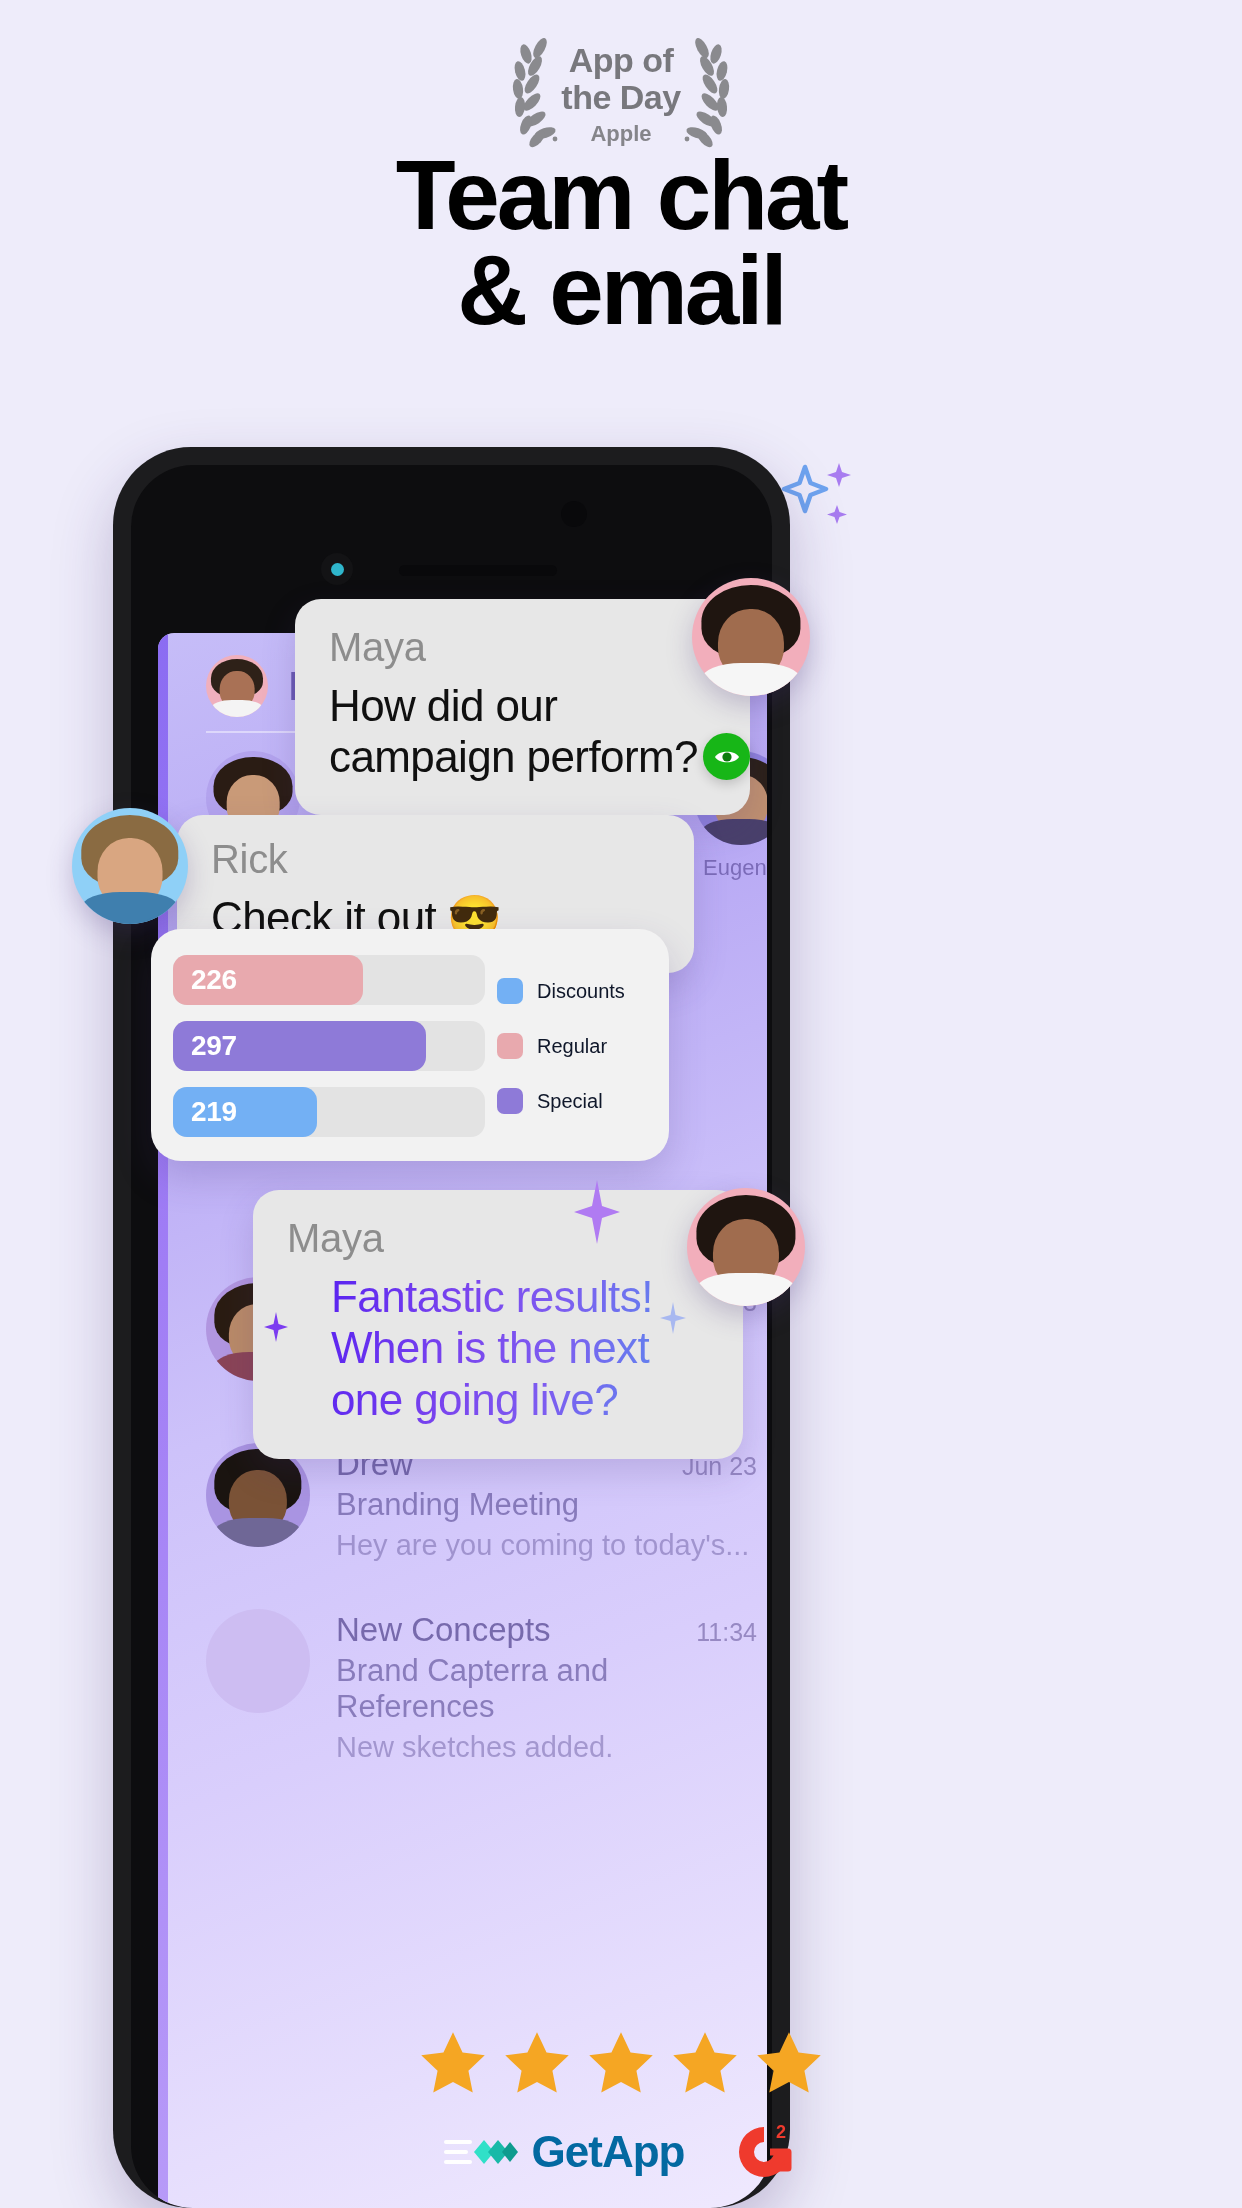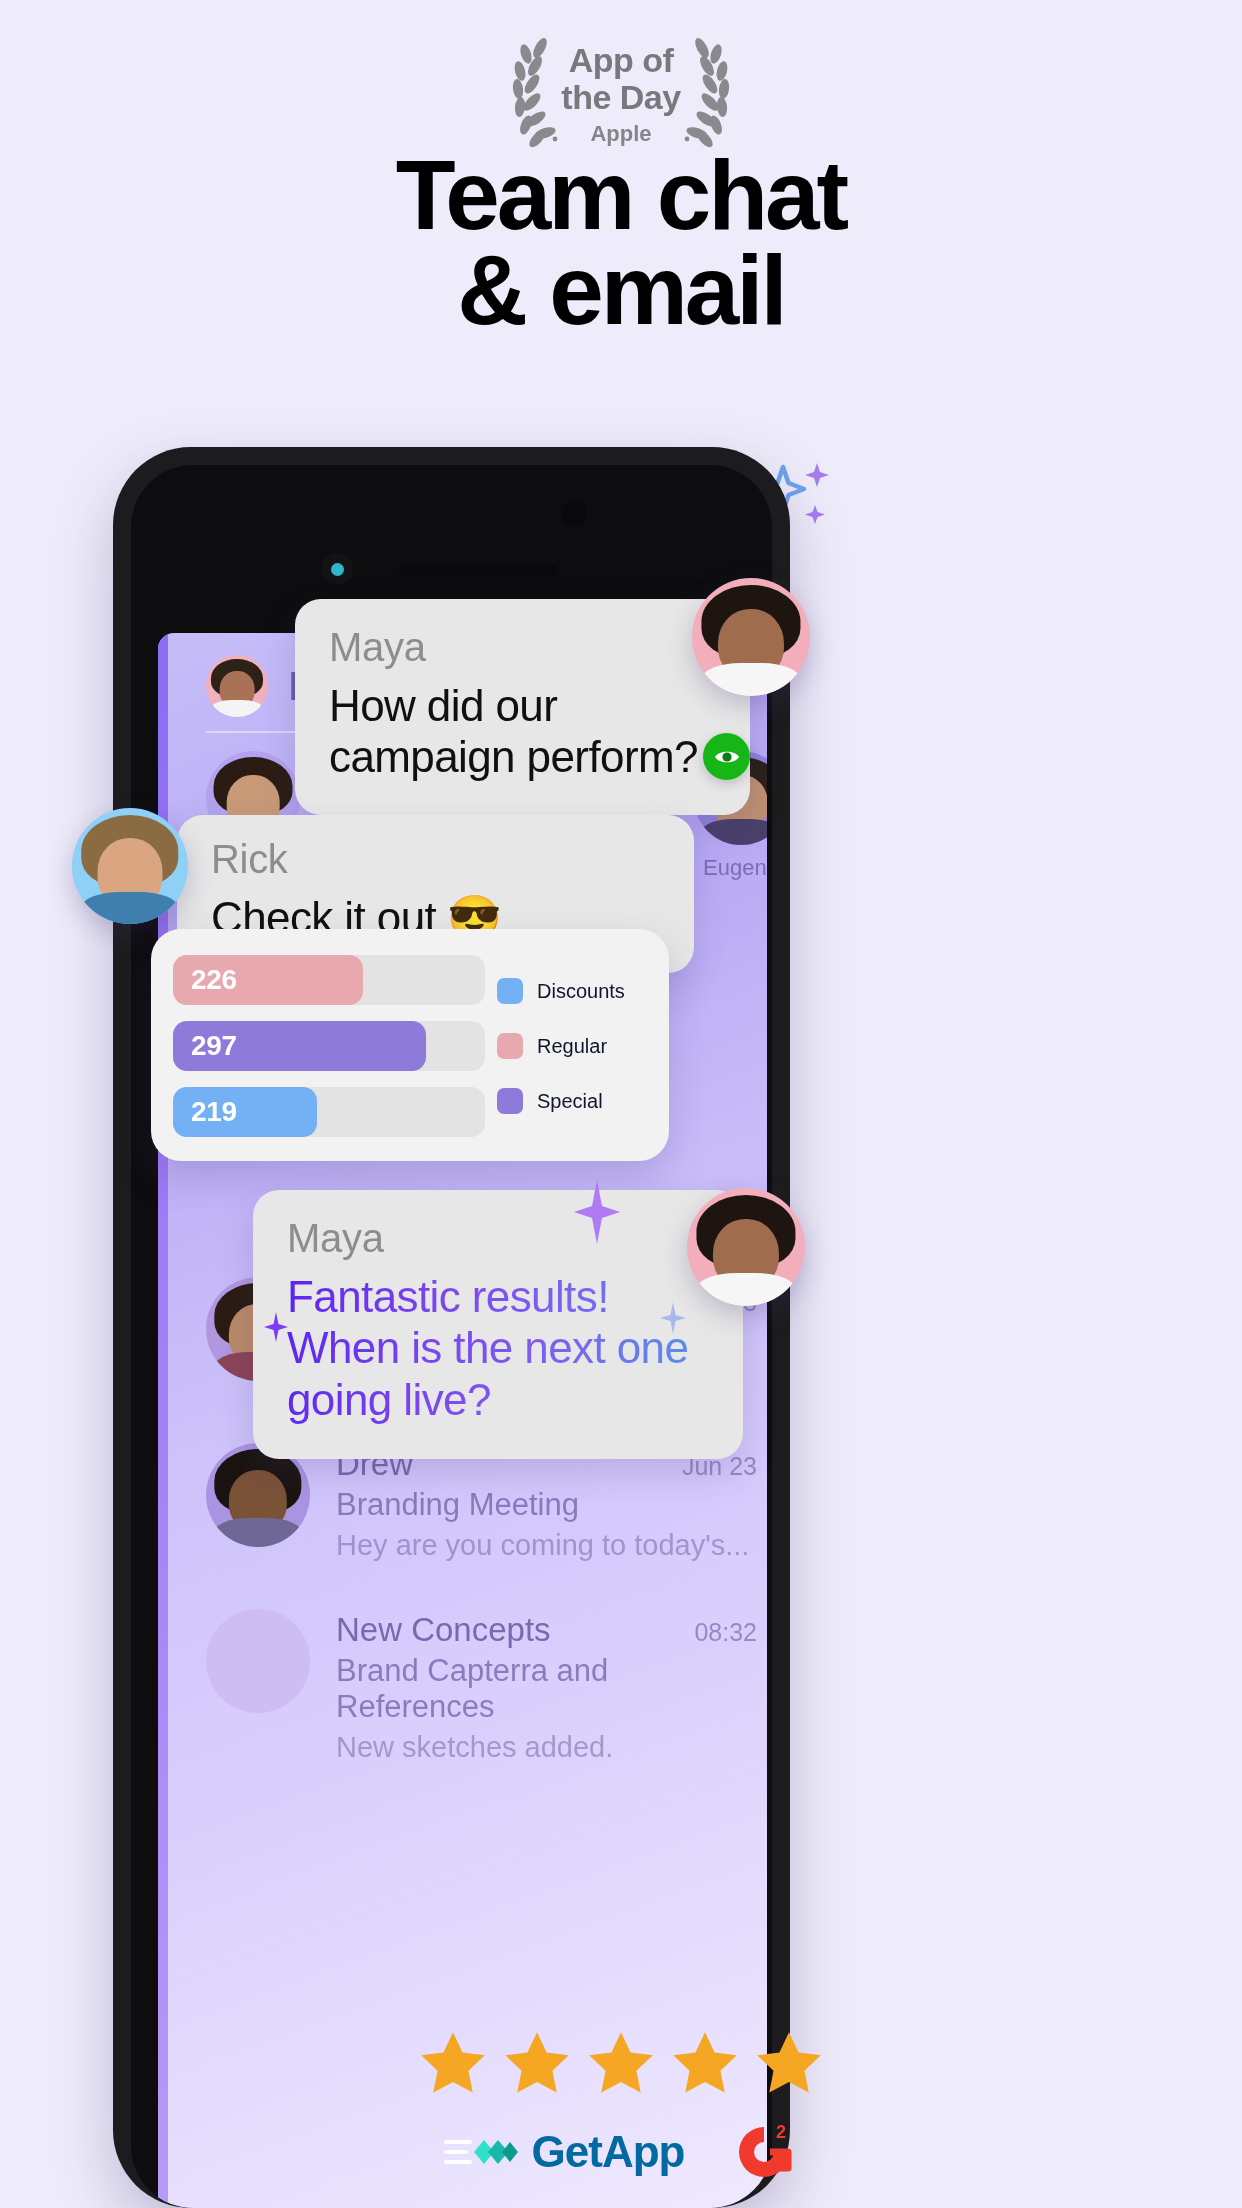--- a/index.html
+++ b/index.html
@@ -21,21 +21,21 @@
   .award-l3 { font-size: 22px; margin-top: 7px; color: #85858a; }
 
   
   .headline { position: absolute; left: 0; right: 0; top: 148px; text-align: center;
     font-size: 98px; font-weight: bold; line-height: 0.97; color: #000; letter-spacing: -3px; }
   .headline .l2 { display: block; }
   .subhead { position: absolute; left: 0; right: 0; top: 455px; text-align: center;
     font-size: 62px; font-weight: 400; letter-spacing: -1px; display: flex; align-items: center; justify-content: center; gap: 18px; }
   .grad-text {
     background: linear-gradient(90deg, #5b24f0 0%, #8a5cf0 26%, #c07bdb 44%, #ef7b95 60%, #d887bb 74%, #8aa6e8 88%, #5596ed 100%);
-    -webkit-background-clip: text; background-clip: text; color: transparent; -webkit-text-fill-color: transparent;
+    -webkit-background-clip: text; background-clip: text; color: transparent; margin-left: 44px; -webkit-text-fill-color: transparent;
   }
   .sparkle-wrap { position: relative; width: 78px; height: 72px; display: inline-block; }
 
   
   .phone { position: absolute; left: 113px; top: 447px; width: 677px; height: 1761px;
     background: #1c1c1e; border-radius: 78px; box-shadow: 0 24px 60px rgba(60,40,110,.26); }
   .phone-inner { position: absolute; left: 18px; top: 18px; right: 18px; bottom: 0; background: #0d0d0f; border-radius: 62px; overflow: hidden; }
   .notch-bar { position: absolute; left: 0; right: 0; top: 0; height: 120px; }
   .cam { position: absolute; left: 430px; top: 36px; width: 26px; height: 26px; border-radius: 50%; background: #09090b; }
   .sensor { position: absolute; left: 190px; top: 88px; width: 32px; height: 32px; border-radius: 50%; background: #131315; display: flex; align-items: center; justify-content: center; }
@@ -291,21 +291,21 @@
               </div>
               <div class="chat-sub">Branding Meeting</div>
               <div class="chat-prev">Hey are you coming to today's...</div>
             </div>
           </div>
           <div class="chat-item">
             <div class="cav" style="background:#cdbdf2"></div>
             <div class="chat-body">
               <div class="chat-top">
                 <span class="chat-name">New Concepts</span>
-                <span class="chat-time">08:32</span>
+                <span class="chat-time">11:34</span>
               </div>
               <div class="chat-sub">Brand Capterra and References</div>
               <div class="chat-prev">New sketches added.</div>
             </div>
           </div>
         </div>
 
       </div>
     </div>
   </div>

